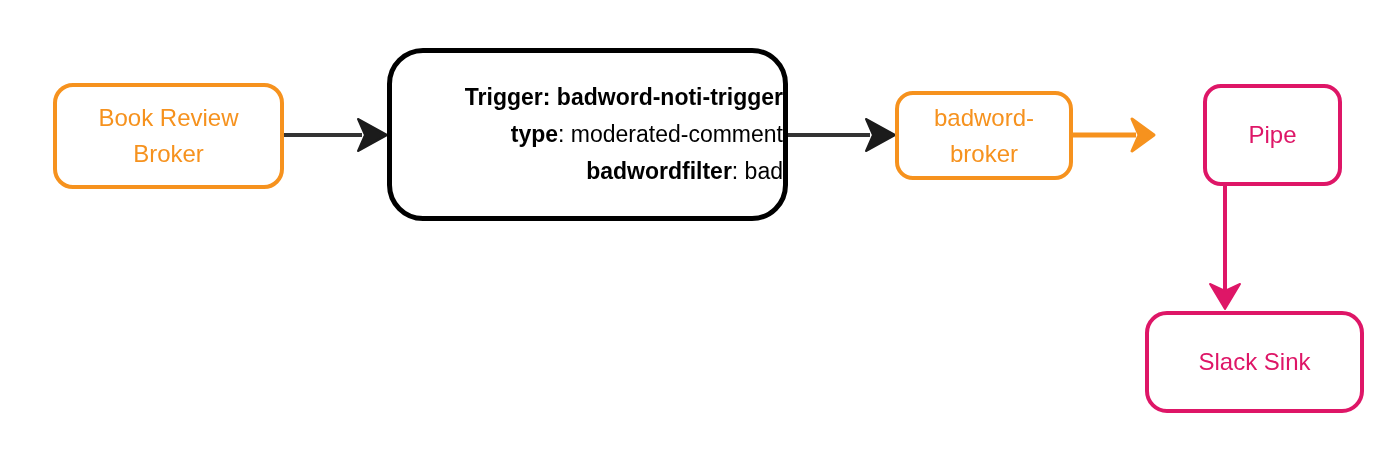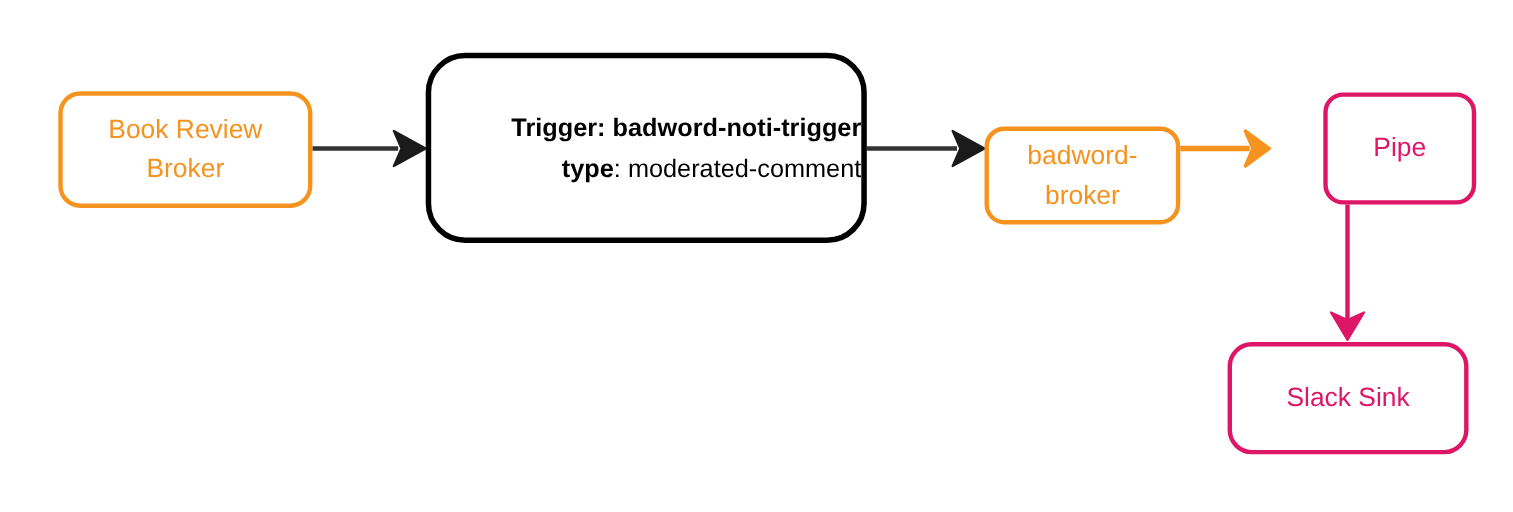--- a/index.html
+++ b/index.html
@@ -99,28 +99,31 @@
     <span class="line">Broker</span>
   </div>
 
   <div class="node node-trigger" style="border-color: rgb(0, 0, 0); color: rgb(0, 0, 0); align-items: flex-end;">
     <span class="line">
       <span class="seg-bold">Trigger: badword-noti-trigger</span>
     </span>
     <span class="line">
       <span class="seg-bold">type</span><span class="seg-regular">: moderated-comment</span>
     </span>
+    <span class="line">
+      <span class="seg-bold">badwordfilter</span><span class="seg-regular">: bad</span>
+    </span>
   </div>
 
-  <div class="node node-badword" style="border-color: rgb(246, 146, 30); color: rgb(246, 146, 30); margin-top: 24px;">
+  <div class="node node-badword" style="border-color: rgb(246, 146, 30); color: rgb(246, 146, 30);">
     <span class="line">badword-</span>
     <span class="line">broker</span>
   </div>
 
   <div class="node node-pipe" style="border-color: rgb(222, 22, 103); color: rgb(222, 22, 103); margin-left: 47px;">
     <span class="line">Pipe</span>
   </div>
 
-  <div class="node node-slack" style="border-color: rgb(222, 22, 103); color: rgb(222, 22, 103);">
+  <div class="node node-slack" style="border-color: rgb(222, 22, 103); color: rgb(222, 22, 103); margin-left: 29px;">
     <span class="line">Slack Sink</span>
   </div>
 
 </div>
 
 </body></html>

